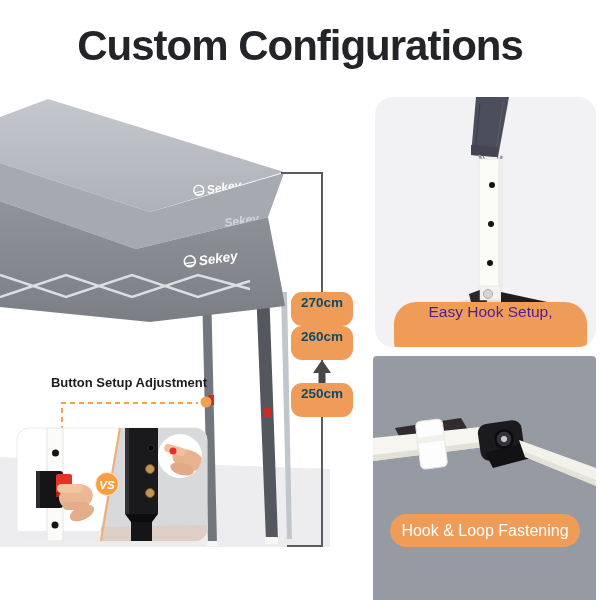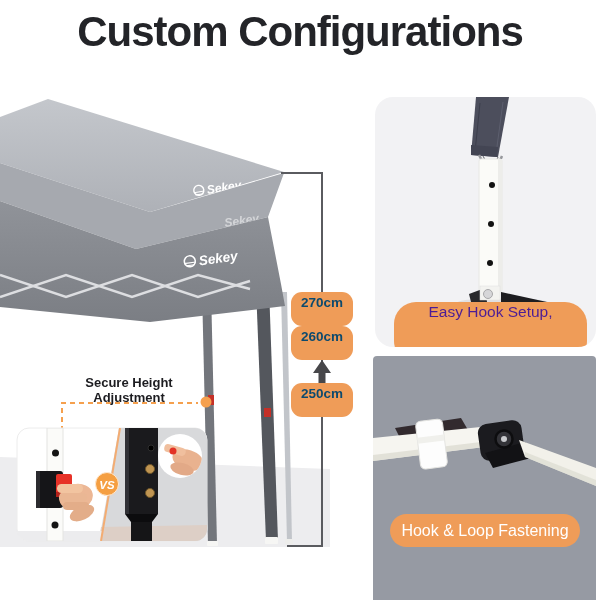--- a/index.html
+++ b/index.html
@@ -1,18 +1,18 @@
 <!DOCTYPE html>
 <html><head>
 <meta charset="utf-8">
 <style>
   html,body{margin:0;padding:0;background:#fff;}
   .stage{position:relative;width:600px;height:600px;background:#ffffff;overflow:hidden;
          font-family:"Liberation Sans",sans-serif;}
-  .title{position:absolute;left:0;right:0;top:8px;text-align:center;
+  .title{position:absolute;left:0;right:0;top:22px;text-align:center;
          font-size:42px;font-weight:bold;letter-spacing:-1px;color:#232428;margin:0;}
   #tent{position:absolute;left:0;top:85px;}
   .pill{position:absolute;left:291px;width:62px;height:34px;border-radius:11px;
         background:#EF9C58;color:#0c4a6e;font-size:13.5px;font-weight:bold;
         text-align:center;line-height:21px;}
   .pill.p270{top:292px}.pill.p260{top:326px}.pill.p250{top:383px}
   .callout-label{position:absolute;left:48px;top:375px;width:162px;text-align:center;
         font-size:13px;font-weight:bold;color:#1c1c20;}
   .panel{position:absolute;overflow:hidden;}
   .panel-top{left:375px;top:97px;width:221px;height:250px;border-radius:18px;background:#F2F2F4;}
@@ -151,21 +151,21 @@
           </g>
         </g>
       </g>
     </g>
   </svg>
 
   <div class="pill p270">270cm</div>
   <div class="pill p260">260cm</div>
   <div class="pill p250">250cm</div>
 
-  <div class="callout-label">Secure Height Adjustment</div>
+  <div class="callout-label">Button Setup Adjustment</div>
 
   <div class="panel panel-top">
     <svg width="221" height="250" viewBox="0 0 221 250">
       <g>
         <path d="M101,0 L134,0 L123,60 L96,58 Z" fill="#4c4e5c"></path>
         <line x1="105" y1="6" x2="100" y2="55" stroke="#3c3e4b"></line>
         <line x1="128" y1="5" x2="121" y2="57" stroke="#5d5f6e"></line>
         <path d="M96,48 L123,50 L122,60 L96,58 Z" fill="#434553"></path>
       </g>
       <g>

